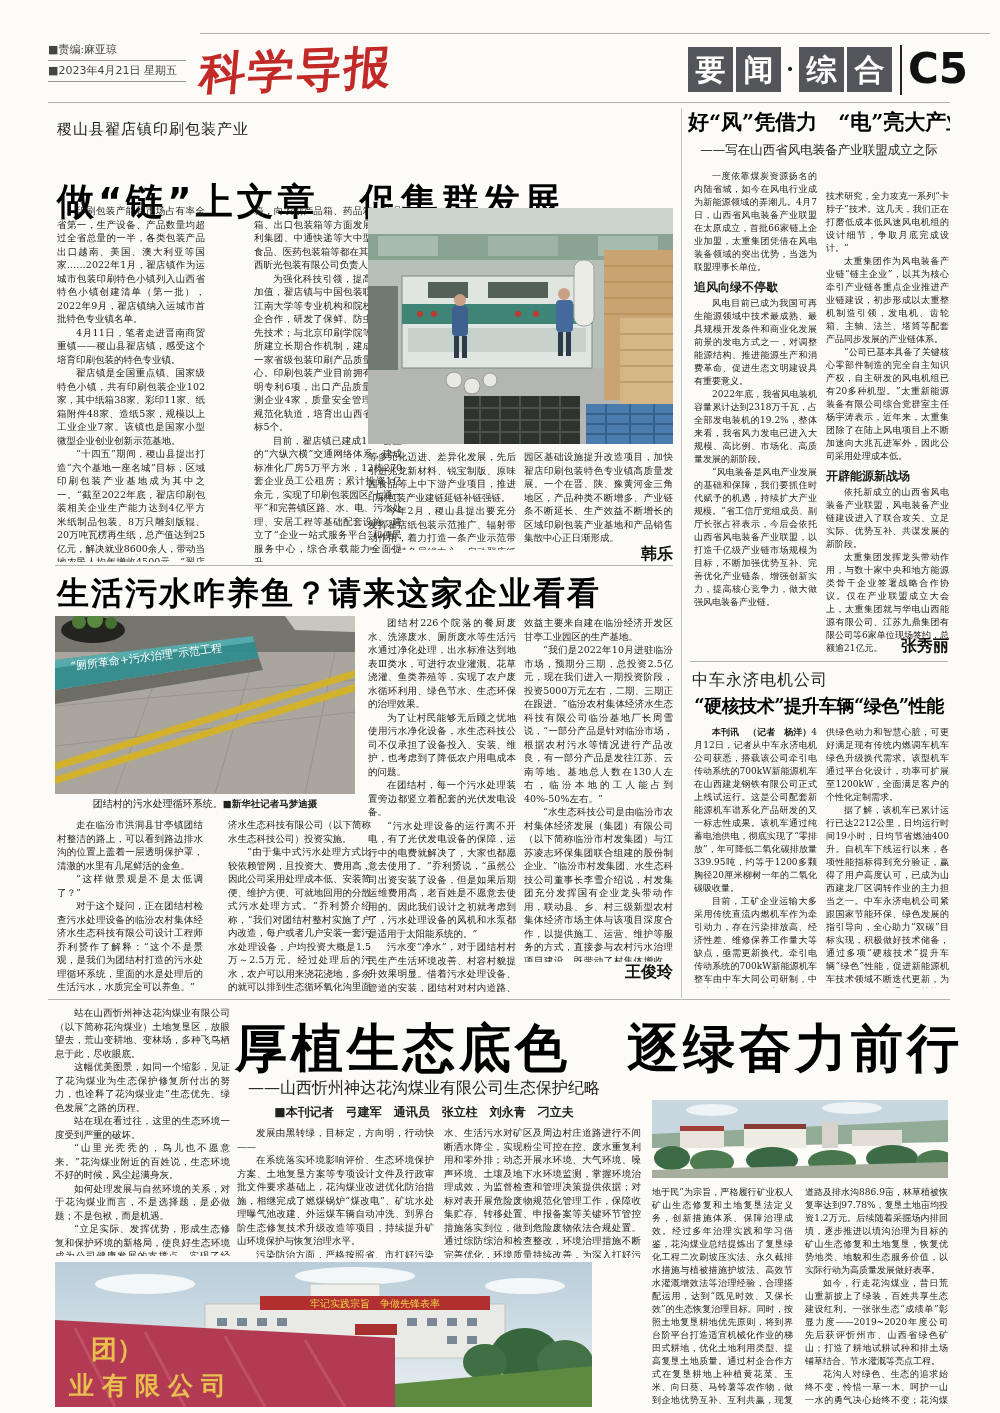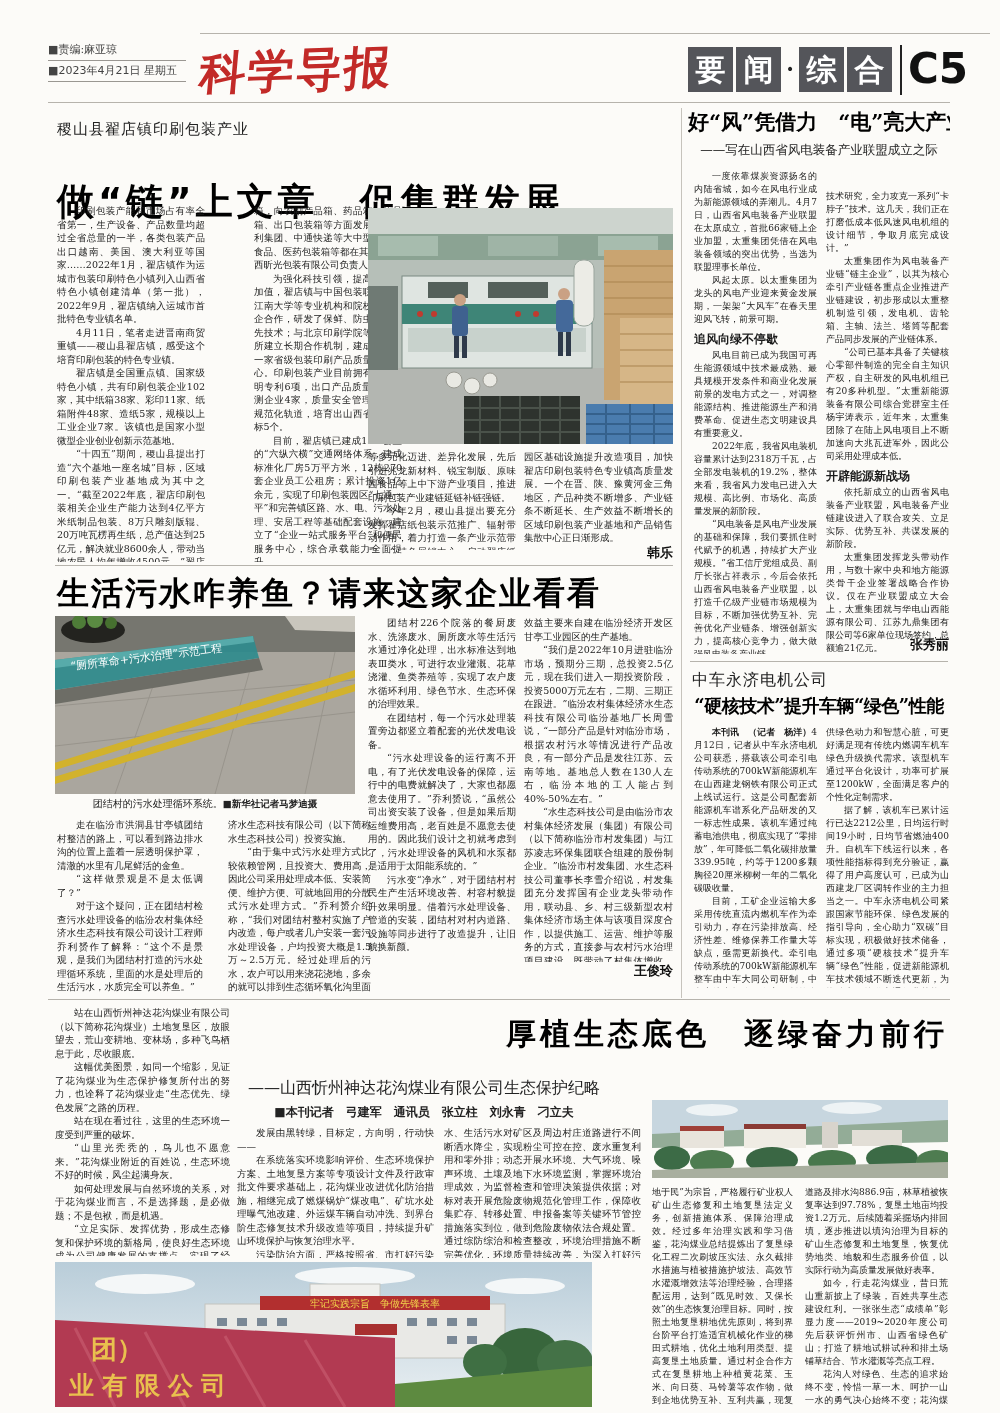--- a/index.html
+++ b/index.html
@@ -18,33 +18,33 @@
           font-size:30px;font-weight:bold;text-align:center;line-height:45px;}
   .secdot{position:absolute;width:12px;font-size:22px;font-weight:bold;color:#222;text-align:center;line-height:45px;}
   .pageno{position:absolute;font-size:42px;font-weight:bold;color:#111;}
   
   .kicker{position:absolute;font-size:15px;color:#222;letter-spacing:1px;}
   .hl-a1{position:absolute;font-weight:bold;font-size:37px;letter-spacing:4px;color:#000;white-space:nowrap;margin-top:34px;}
   .hl-a2{position:absolute;font-weight:bold;font-size:32px;letter-spacing:2px;color:#000;white-space:nowrap;}
   .hl-r1{position:absolute;font-weight:bold;font-size:21px;color:#000;text-align:center;white-space:nowrap;overflow:hidden;}
   .sub-r1{position:absolute;font-size:12.5px;color:#222;text-align:center;}
   .hl-r2{position:absolute;font-weight:bold;font-size:18px;letter-spacing:-0.5px;color:#000;text-align:center;white-space:nowrap;overflow:hidden;}
-  .hl-b{position:absolute;font-weight:bold;font-size:30px;letter-spacing:4px;color:#000;text-align:right;white-space:nowrap;}
+  .hl-b{position:absolute;font-weight:bold;font-size:52px;letter-spacing:4px;color:#000;text-align:right;white-space:nowrap;}
   .sub-b{position:absolute;font-size:16px;color:#222;text-align:center;white-space:nowrap;}
   .byl-b{position:absolute;font-size:12px;font-weight:bold;color:#222;text-align:center;white-space:nowrap;}
   
   .col{position:absolute;overflow:hidden;text-align:justify;}
   .f95{font-size:9.5px;line-height:13.5px;}
   .f90{font-size:9px;line-height:13px;}
   .col p{margin:0;padding:0;}
   .col p.ind{text-indent:2em;}
   .col p.sub{font-family:"DejaVu Sans","Liberation Sans",sans-serif;font-weight:bold;
              font-size:12px;line-height:20px;text-indent:0;margin-top:3px;}
   .col p b{font-weight:bold;}
-  .byline{position:absolute;font-size:13px;font-weight:bold;text-align:right;color:#111;}
+  .byline{position:absolute;font-size:16px;font-weight:bold;text-align:right;color:#111;}
   .caption{position:absolute;font-size:10px;text-align:center;color:#222;}
   .caption .cred{font-weight:bold;font-family:"DejaVu Sans",sans-serif;font-size:9.5px;margin-top:20px;}
   svg{display:block;}
 </style>
 </head>
 <body>
 
 <div class="page">
 
   <div class="rule" style="left:200px;top:33px;width:790px;"></div>
@@ -215,36 +215,36 @@
       <p class="ind">走在临汾市洪洞县甘亭镇团结村整洁的路上，可以看到路边排水沟的位置上盖着一层透明保护罩，清澈的水里有几尾鲜活的金鱼。</p>
       <p class="ind">“这样做景观是不是太低调了？”</p>
       <p class="ind">对于这个疑问，正在团结村检查污水处理设备的临汾农村集体经济水生态科技有限公司设计工程师乔利赟作了解释：“这个不是景观，是我们为团结村打造的污水处理循环系统，里面的水是处理后的生活污水，水质完全可以养鱼。”</p>
     </div>
   <div class="col f95" style="left:228px;top:818px;width:143px;height:174px;">
       <p class="">济水生态科技有限公司（以下简称水生态科技公司）投资实施。</p>
       <p class="ind">“由于集中式污水处理方式比较依赖管网，且投资大、费用高，因此公司采用处理成本低、安装简便、维护方便、可就地回用的分散式污水处理方式。”乔利赟介绍称，“我们对团结村整村实施了户内改造，每户或者几户安装一套污水处理设备，户均投资大概是1.5万～2.5万元。经过处理后的污水，农户可以用来浇花浇地，多余的就可以排到生态循环氧化沟里面进行循环。这个循环系统不只是处理尾水，更主要的作用是收集雨水。”</p>
     </div>
   <div class="col f95" style="left:368px;top:616px;width:148px;height:376px;">
       <p class="ind">团结村226个院落的餐厨废水、洗涤废水、厕所废水等生活污水通过净化处理，出水标准达到地表Ⅲ类水，可进行农业灌溉、花草浇灌、鱼类养殖等，实现了农户废水循环利用、绿色节水、生态环保的治理效果。</p>
+      <p class="ind">为了让村民能够无后顾之忧地使用污水净化设备，水生态科技公司不仅承担了设备投入、安装、维护，也考虑到了降低农户用电成本的问题。</p>
       <p class="ind">在团结村，每一个污水处理装置旁边都竖立着配套的光伏发电设备。</p>
       <p class="ind">“污水处理设备的运行离不开电，有了光伏发电设备的保障，运行中的电费就解决了，大家也都愿意去使用了。”乔利赟说，“虽然公司出资安装了设备，但是如果后期运维费用高，老百姓是不愿意去使用的。因此我们设计之初就考虑到了，污水处理设备的风机和水泵都是适用于太阳能系统的。”</p>
       <p class="ind">污水变“净水”，对于团结村村民生产生活环境改善、村容村貌提升效果明显。借着污水处理设备、管道的安装，团结村对村内道路、设施等同步进行了改造提升，让旧貌换新颜。</p>
     </div>
   <div class="col f95" style="left:524px;top:616px;width:149px;height:346px;">
       <p class="">效益主要来自建在临汾经济开发区甘亭工业园区的生产基地。</p>
       <p class="ind">“我们是2022年10月进驻临汾市场，预期分三期，总投资2.5亿元，现在我们进入一期投资阶段，投资5000万元左右，二期、三期正在跟进。”临汾农村集体经济水生态科技有限公司临汾基地厂长周雪说，“一部分产品是针对临汾市场，根据农村污水等情况进行产品改良，有一部分产品是发往江苏、云南等地。基地总人数在130人左右，临汾本地的工人能占到40%-50%左右。”</p>
       <p class="ind">“水生态科技公司是由临汾市农村集体经济发展（集团）有限公司（以下简称临汾市村发集团）与江苏凌志环保集团联合组建的股份制企业。”临汾市村发集团、水生态科技公司董事长李雪介绍说，村发集团充分发挥国有企业龙头带动作用，联动县、乡、村三级新型农村集体经济市场主体与该项目深度合作，以提供施工、运营、维护等服务的方式，直接参与农村污水治理项目建设，既带动了村集体增收，又提高了农民劳务收入，从而可以实现经济效益、社会效益、生态效益的全面提升。</p>
     </div>
   <div class="byline" style="left:524px;top:962px;width:149px;">王俊玲</div>
 
   <div class="hl-r1" style="left:688px;top:108px;width:262px;">好“风”凭借力　“电”亮大产业</div>
   <div class="sub-r1" style="left:688px;top:142px;width:262px;">——写在山西省风电装备产业联盟成立之际</div>
   <div class="col f90" style="left:694px;top:170px;width:123px;height:484px;">
       <p class="ind">一度依靠煤炭资源扬名的内陆省城，如今在风电行业成为新能源领域的弄潮儿。4月7日，山西省风电装备产业联盟在太原成立，首批66家链上企业加盟，太重集团凭借在风电装备领域的突出优势，当选为联盟理事长单位。</p>
-      <p class="ind">风起太原。以太重集团为龙头的风电产业迎来黄金发展期，一架架“大风车”在春天里迎风飞转，前景可期。</p>
       <p class="sub">追风向绿不停歇</p>
       <p class="ind">风电目前已成为我国可再生能源领域中技术最成熟、最具规模开发条件和商业化发展前景的发电方式之一，对调整能源结构、推进能源生产和消费革命、促进生态文明建设具有重要意义。</p>
       <p class="ind">2022年底，我省风电装机容量累计达到2318万千瓦，占全部发电装机的19.2%，整体来看，我省风力发电已进入大规模、高比例、市场化、高质量发展的新阶段。</p>
       <p class="ind">“风电装备是风电产业发展的基础和保障，我们要抓住时代赋予的机遇，持续扩大产业规模。”省工信厅党组成员、副厅长张占祥表示，今后会依托山西省风电装备产业联盟，以打造千亿级产业链市场规模为目标，不断加强优势互补、完善优化产业链条、增强创新实力，提高核心竞争力，做大做强风电装备产业链。</p>
     </div>
   <div class="col f90" style="left:826px;top:170px;width:123px;height:462px;margin-top:20px;">
       <p class="">技术研究，全力攻克一系列“卡脖子”技术。这几天，我们正在打磨低成本低风速风电机组的设计细节，争取月底完成设计。”</p>
       <p class="ind">太重集团作为风电装备产业链“链主企业”，以其为核心牵引产业链各重点企业推进产业链建设，初步形成以太重整机制造引领，发电机、齿轮箱、主轴、法兰、塔筒等配套产品同步发展的产业链体系。</p>
       <p class="ind">“公司已基本具备了关键核心零部件制造的完全自主知识产权，自主研发的风电机组已有20多种机型。”太重新能源装备有限公司综合党群室主任杨宇涛表示，近年来，太重集团除了在陆上风电项目上不断加速向大兆瓦进军外，因此公司采用处理成本低。</p>
       <p class="sub">开辟能源新战场</p>

